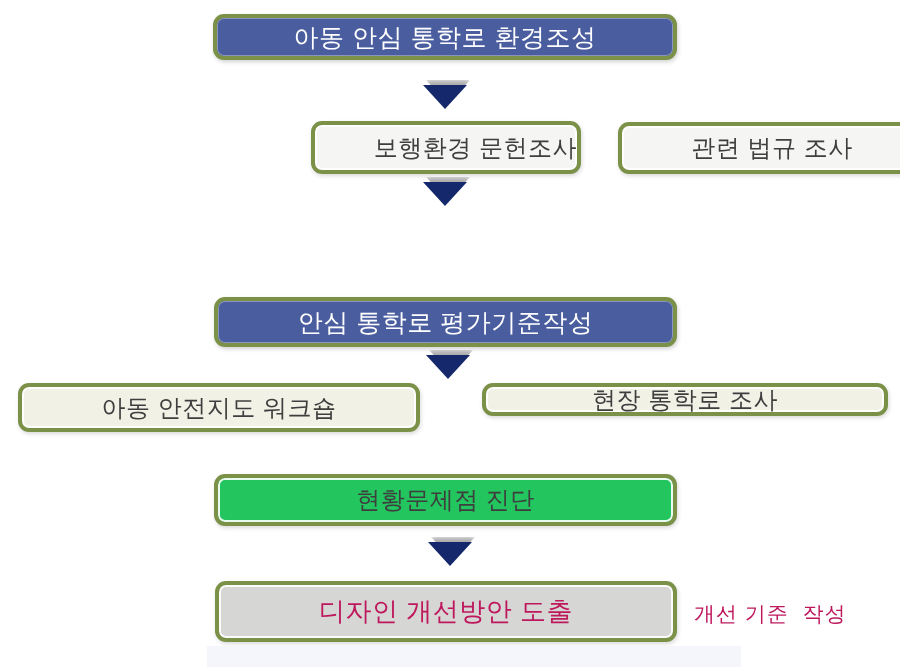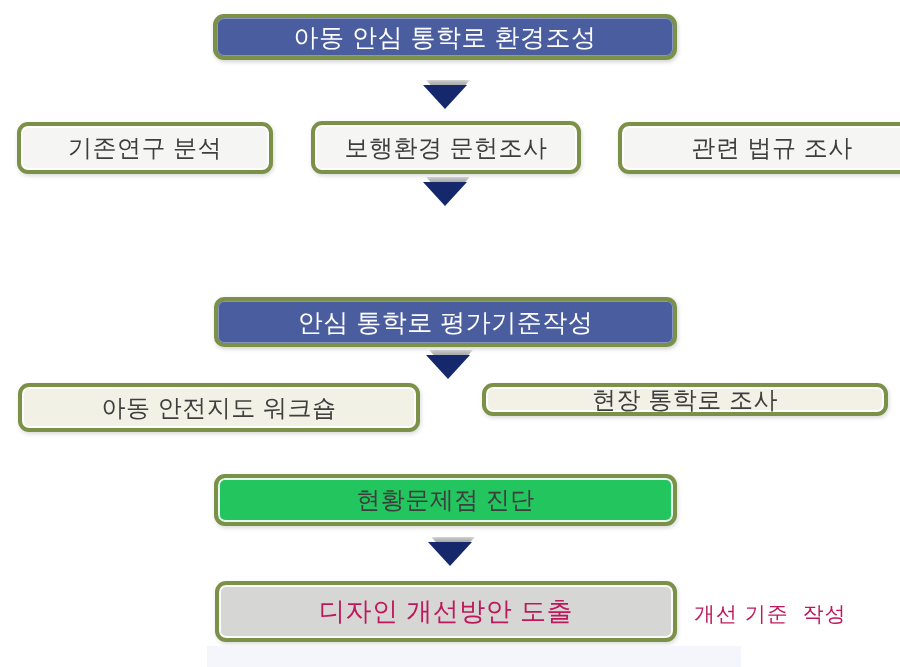--- a/index.html
+++ b/index.html
@@ -76,34 +76,31 @@
 <body>
 
 <div class="stage">
 
   <div class="box blue" style="left:213px;top:14px;width:464px;height:46px;">
     <span>아동 안심 통학로 환경조성</span>
   </div>
 
   <div class="arrow" style="left:423px;top:85px;"></div>
 
-  <div class="box white" style="left:17px;top:122px;width:256px;height:52px;">
-    <span>기존연구 분석</span>
-  </div>
-  <div class="box white" style="left:311px;top:121px;width:270px;height:53px;">
+  <div class="box white" style="left:311px;top:121px;width:270px;height:53px;justify-content:flex-end;">
     <span>보행환경 문헌조사</span>
   </div>
   <div class="box white" style="left:618px;top:122px;width:308px;height:52px;">
     <span>관련 법규 조사</span>
   </div>
 
   <div class="arrow" style="left:423px;top:182px;"></div>
 
 
-  <div class="box blue" style="left:214px;top:297px;width:463px;height:50px;border-radius:10px;">
+  <div class="box blue" style="left:214px;top:297px;width:463px;height:50px;">
     <span>안심 통학로 평가기준작성</span>
   </div>
 
   <div class="arrow" style="left:426px;top:355px;"></div>
 
   <div class="box cream" style="left:18px;top:383px;width:402px;height:49px;">
     <span>아동 안전지도 워크숍</span>
   </div>
   <div class="box cream" style="left:482px;top:383px;width:406px;height:33px;">
     <span>현장 통학로 조사</span>

